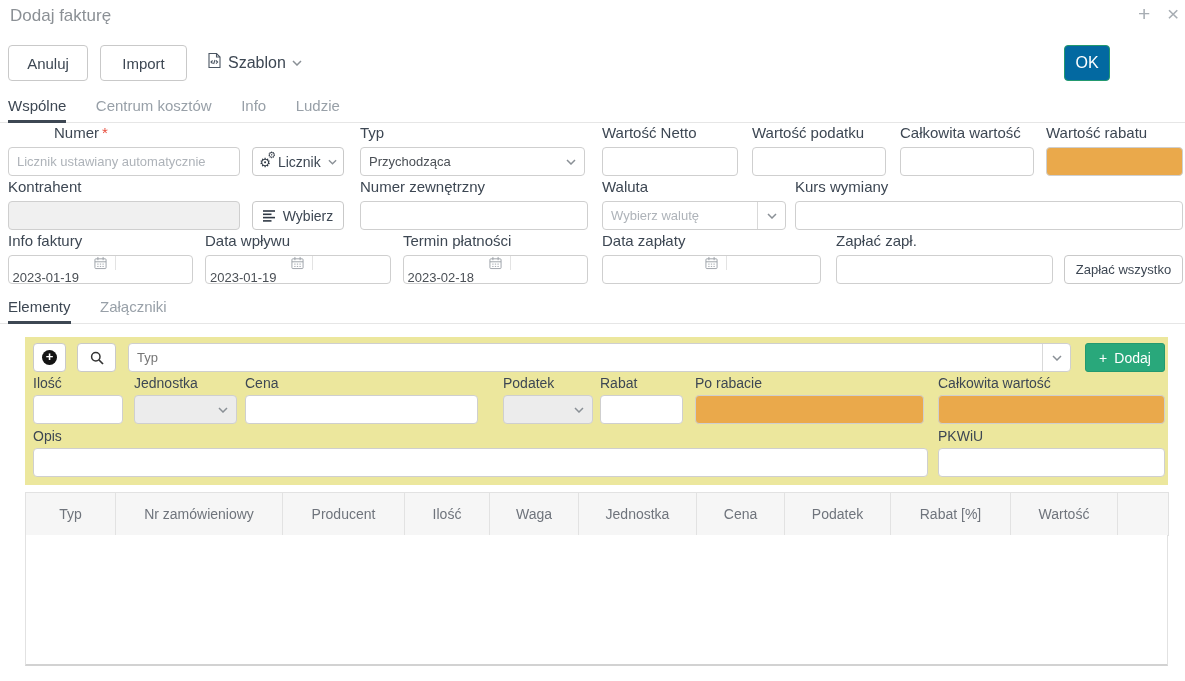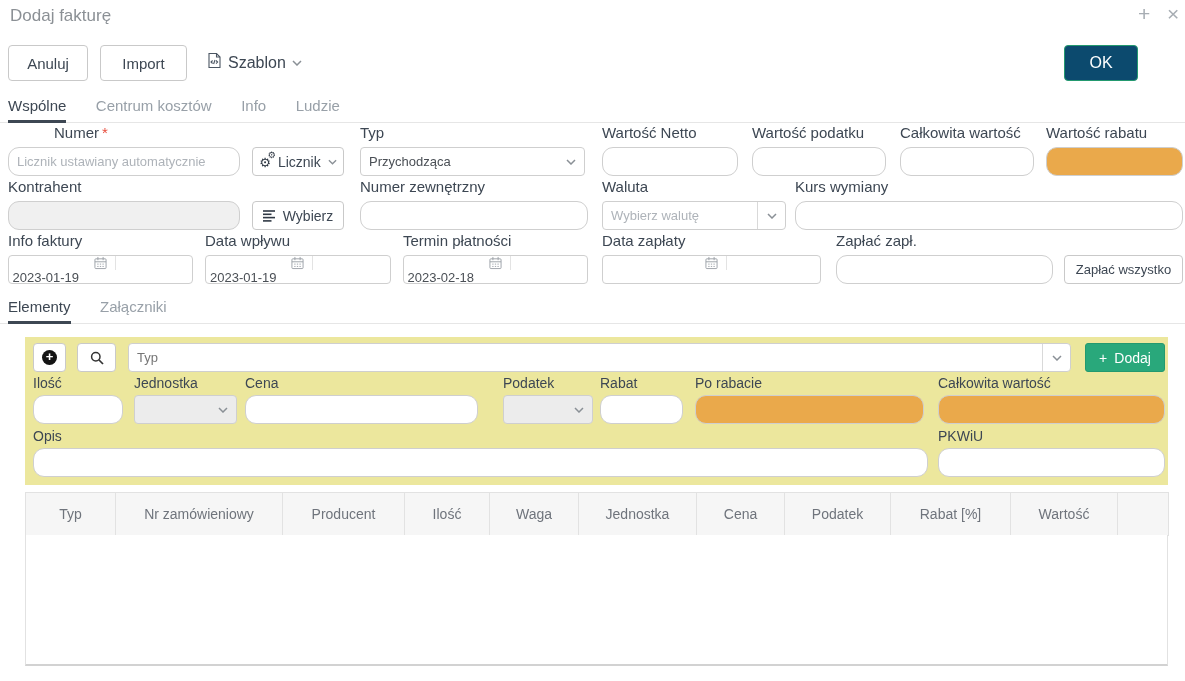--- a/index.html
+++ b/index.html
@@ -14,35 +14,35 @@
   .win-icon { top:3px; font-size:21px; color:#a7adb3; cursor:pointer; line-height:22px; font-weight:300; }
 
   
   .btn { display:flex; align-items:center; justify-content:center; gap:7px;
          background:#fff; border:1px solid #c9c9c9; border-radius:4px;
          color:#3d4753; font-size:15px; cursor:pointer; font-family:inherit; }
   .btn-anuluj { left:8px; top:45px; width:80px; height:36px; }
   .btn-import { left:100px; top:45px; width:87px; height:36px; }
   .tpl-link { left:207px; top:52px; display:flex; align-items:center; gap:6px;
               color:#3d4753; font-size:16px; cursor:pointer; }
-  .btn-ok { left:1064px; top:45px; width:74px; height:36px; background:#0c4a6e;
+  .btn-ok { left:1064px; top:45px; width:46px; height:36px; background:#0369a1;
             border:1px solid #23996f; color:#fff; font-size:16px; }
 
   
   .tabbar { left:0; width:1185px; border-bottom:1px solid #e6e6e6; padding-left:8px; }
   .tabbar-main { top:97px; }
   .tabbar-sec { top:298px; }
   .tab { display:inline-block; margin-right:25px; padding-bottom:6px; font-size:15px;
          color:#98a0a8; cursor:pointer; border-bottom:3px solid transparent; margin-bottom:-1px; }
   .tab.active { color:#3d4753; border-bottom-color:#3d4753; }
 
   
   .lbl { font-size:15px; color:#3d4753; white-space:nowrap; }
   .req { color:#e74c3c; margin-left:3px; }
-  .input { height:29px; border:1px solid #cfcfcf; border-radius:11px; background:#fff;
+  .input { height:29px; border:1px solid #cfcfcf; border-radius:4px; background:#fff;
            font-size:13px; color:#4a4f55; padding:0 8px; font-family:inherit; outline:none; }
   .input::placeholder { color:#aeb3b9; }
   .input.gray { background:#f0f0f0; }
   .input.orange { background:#eaa94b; }
   .selectbox { height:29px; border:1px solid #cfcfcf; border-radius:4px; background:#fff;
                display:flex; align-items:center; padding:0 8px; font-size:13px; color:#4a4f55;
                cursor:pointer; }
   .selectbox .val { flex:1; overflow:hidden; white-space:nowrap; }
   .selectbox .val.ph { color:#aeb3b9; }
   .selectbox.gray { background:#ececec; }

